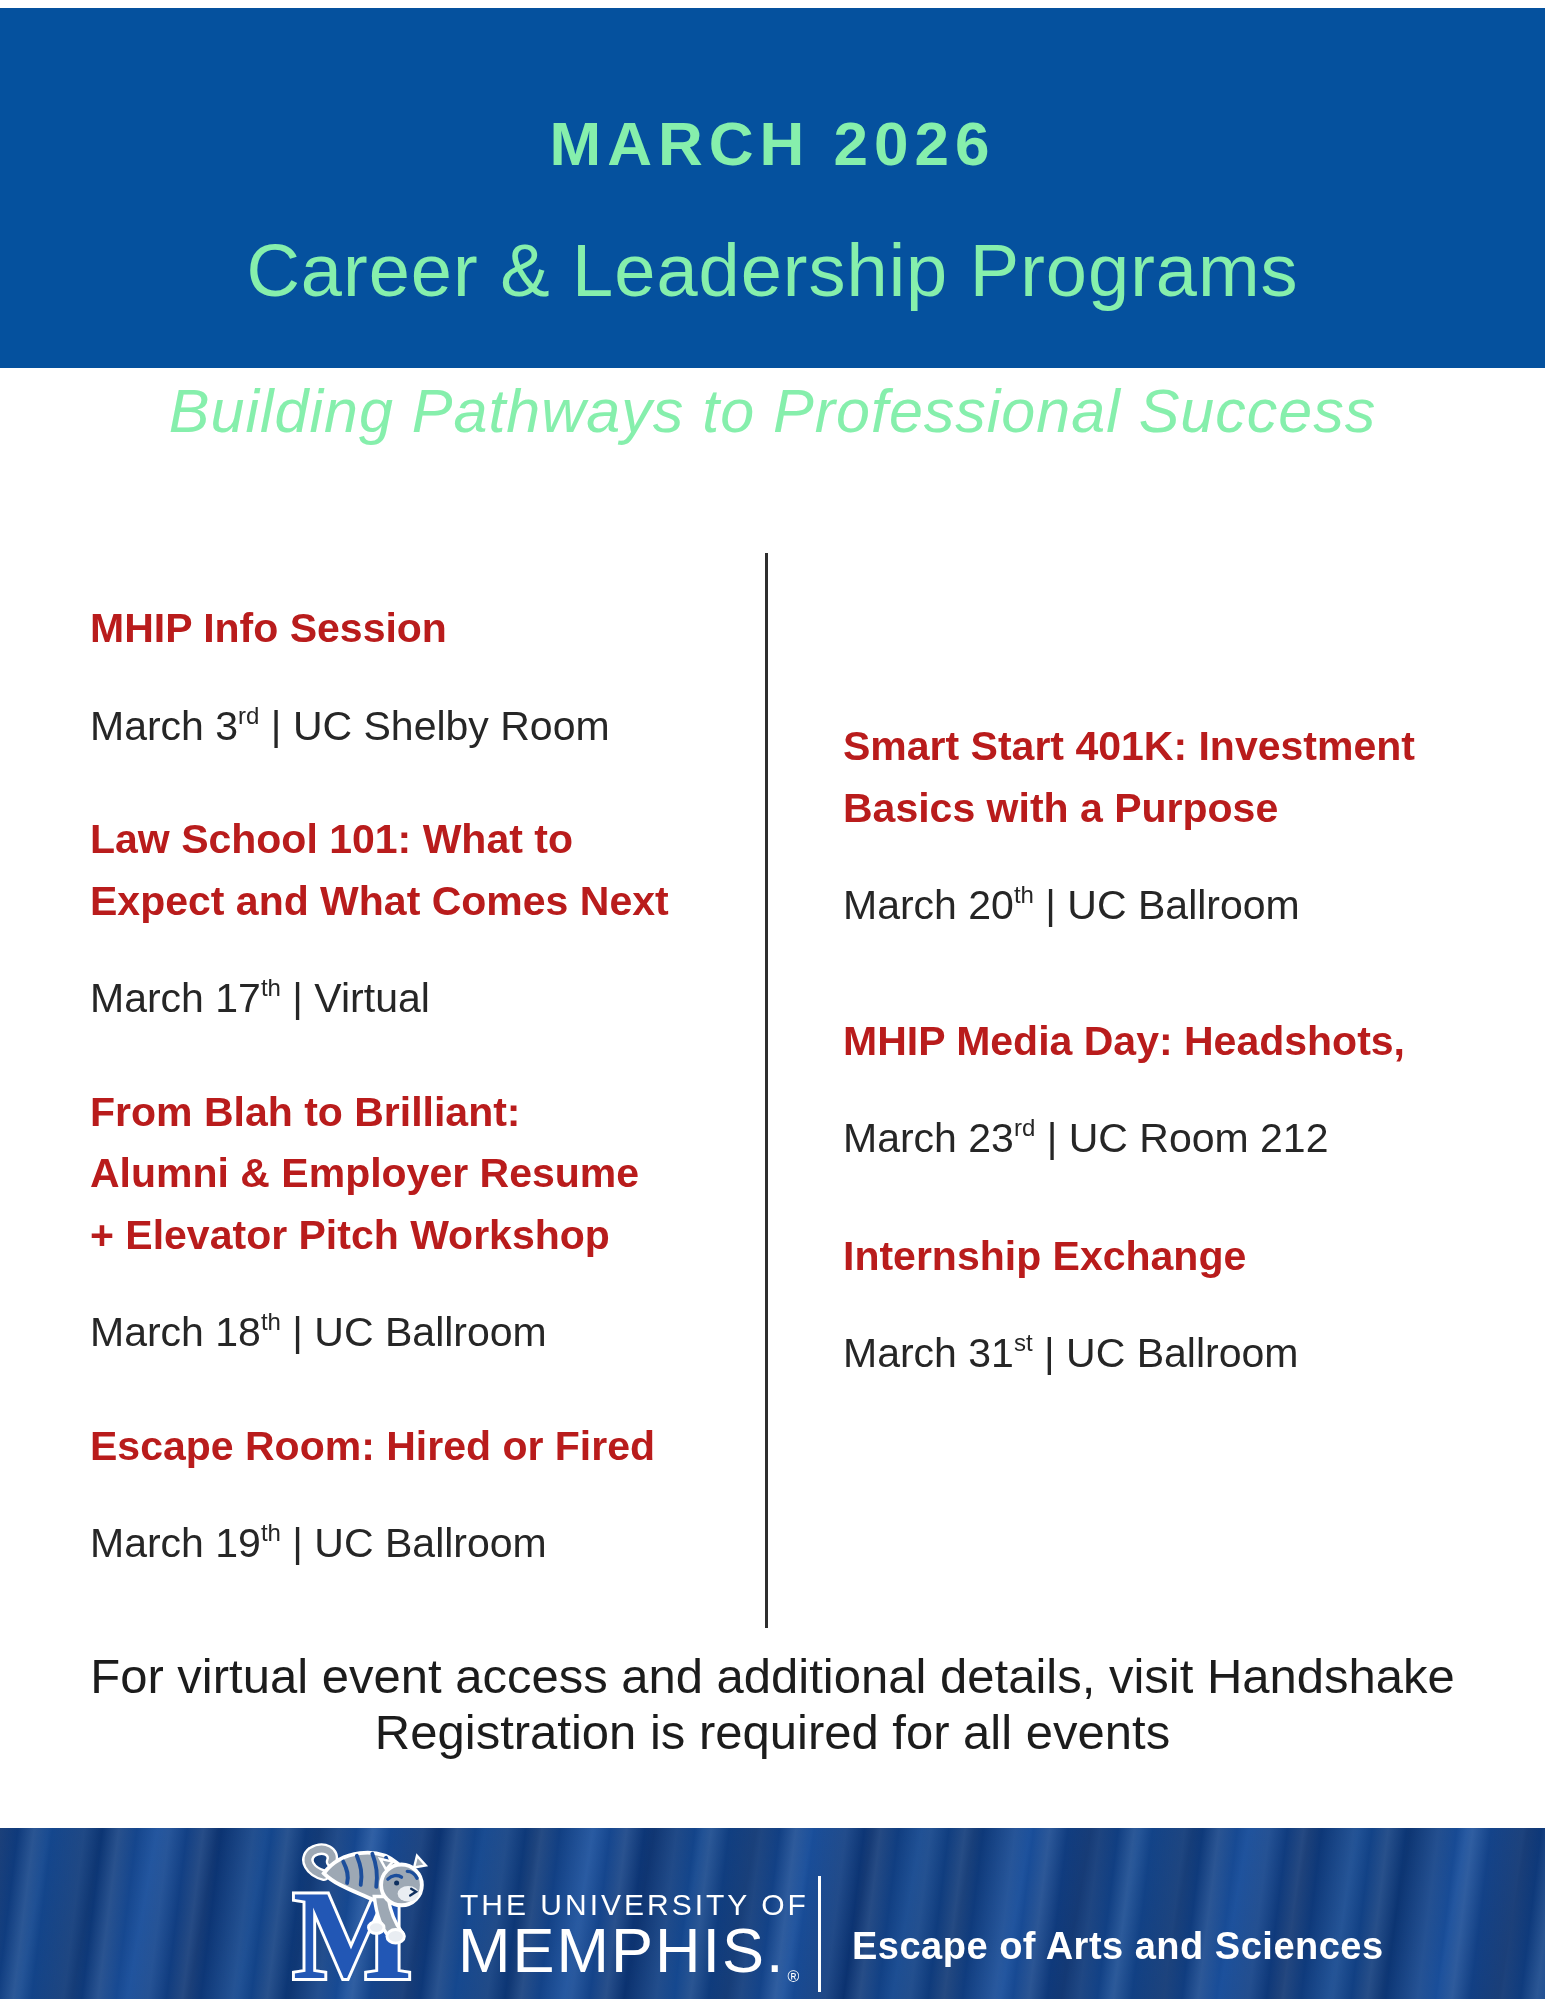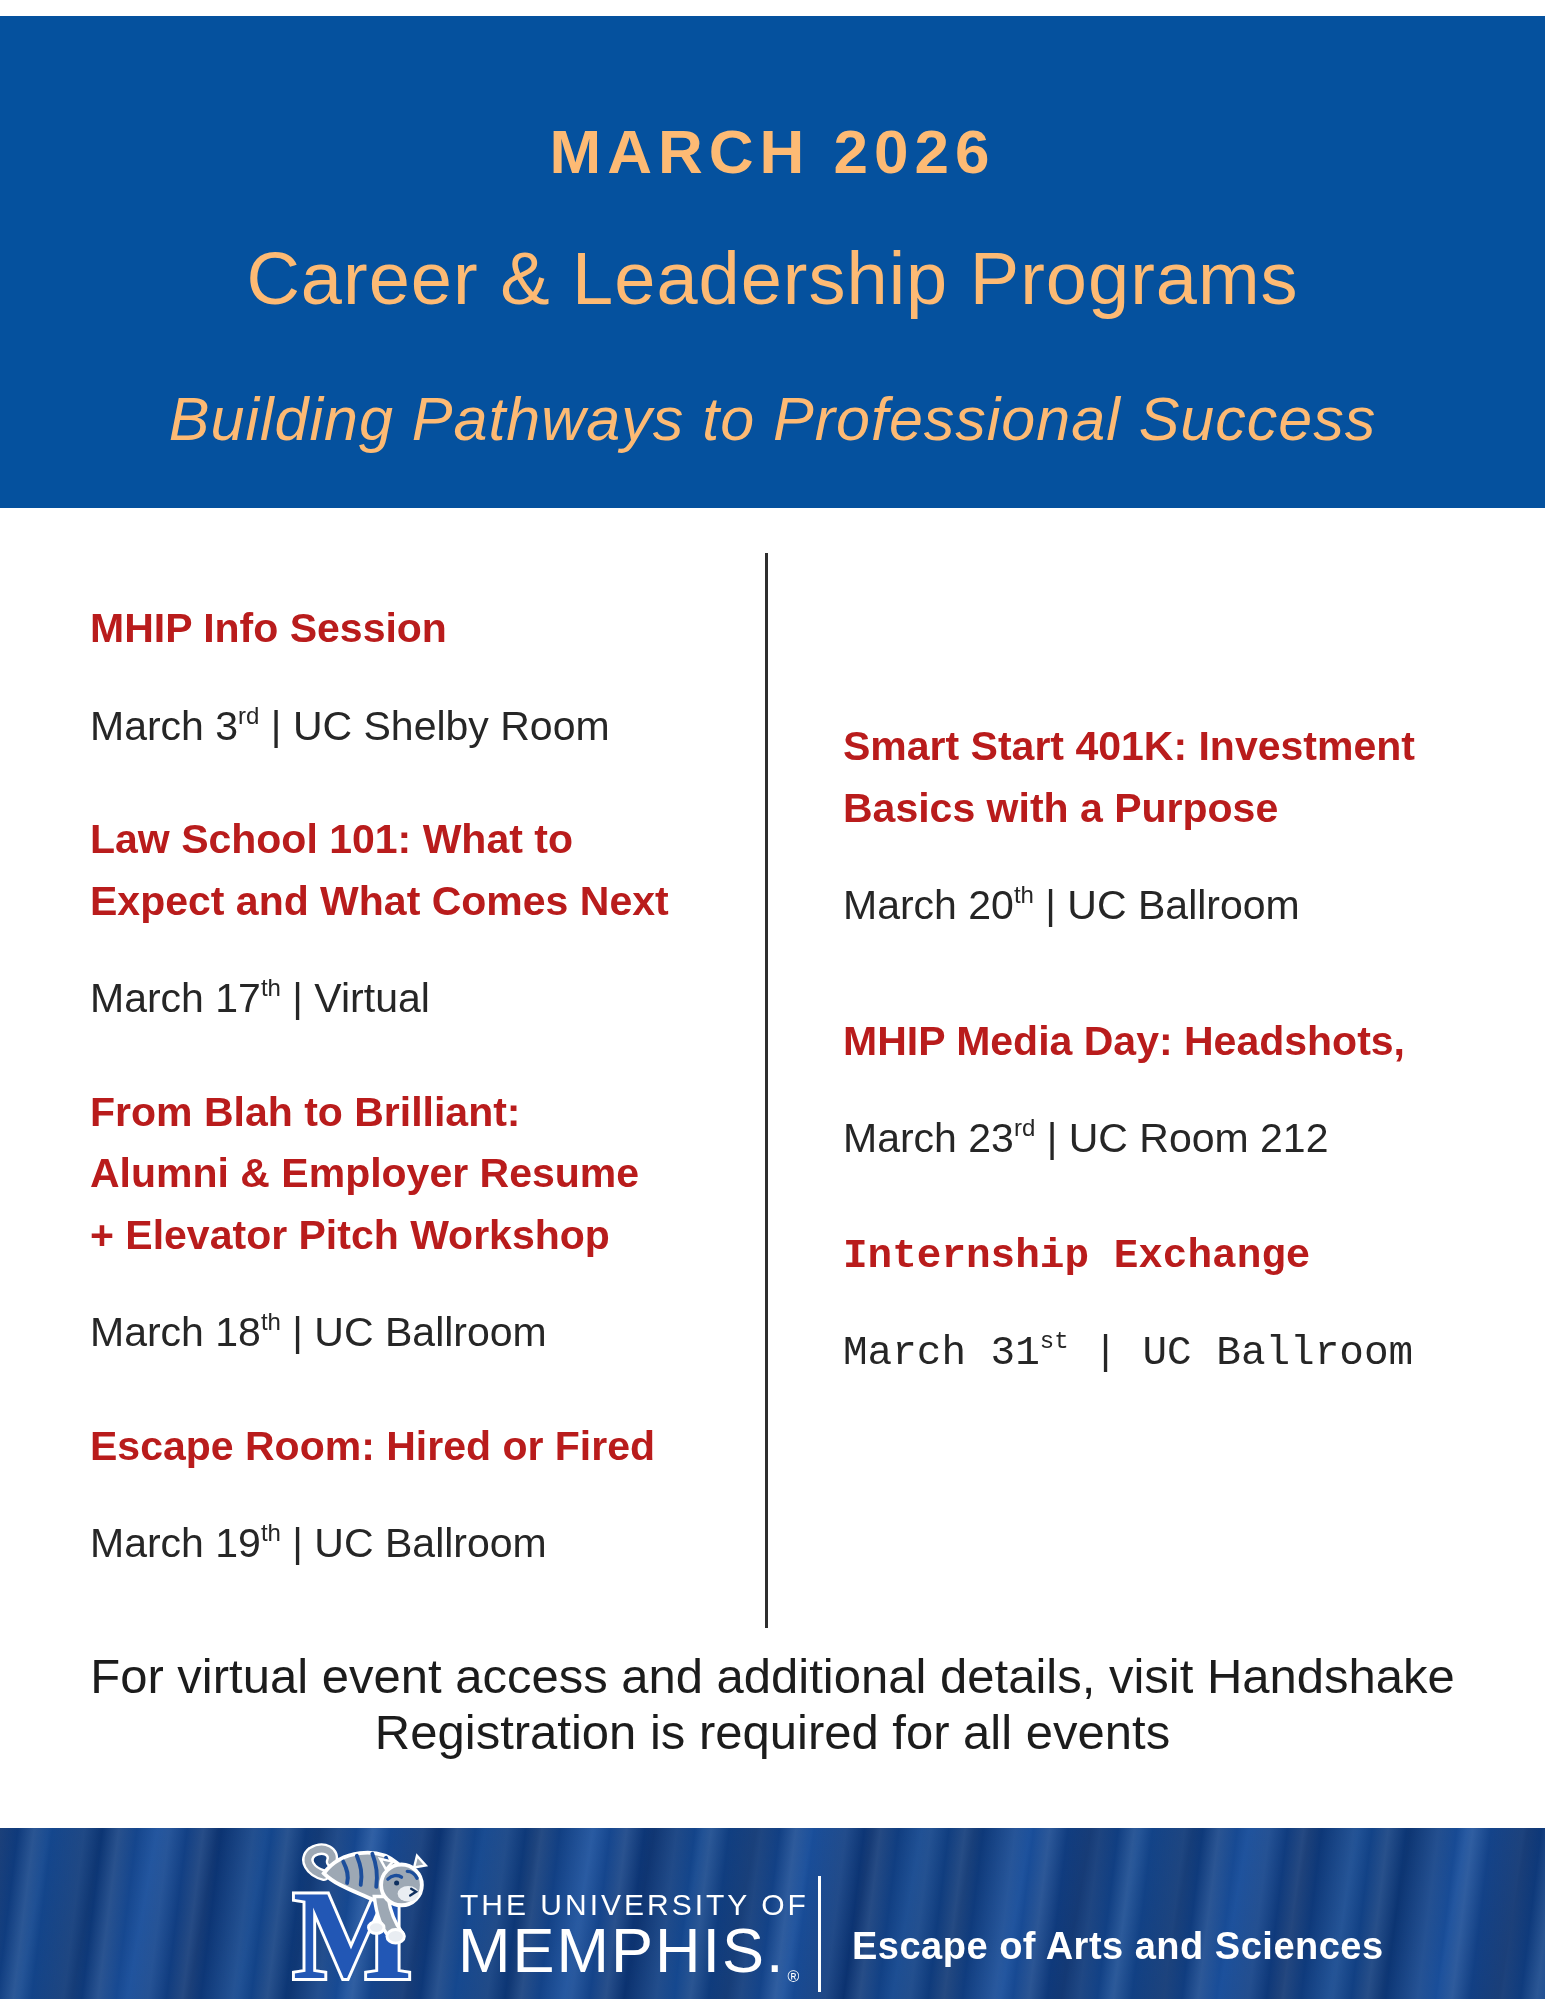--- a/index.html
+++ b/index.html
@@ -7,22 +7,22 @@
     position:relative;
     width:1545px;height:1999px;
     margin:0 auto;
     background:#ffffff;
     font-family:"Liberation Sans", sans-serif;
     overflow:hidden;
   }
 
   
   .hero{
-    position:absolute;left:0;top:16px;width:1545px;height:492px;
-    background:#05519E;color:#fdba74;
+    position:absolute;left:0;top:8px;width:1545px;height:360px;
+    background:#05519E;color:#86efac;
   }
   .hero-month{
     position:absolute;top:100px;left:0;width:100%;
     text-align:center;font-size:62px;font-weight:800;letter-spacing:6px;
   }
   .hero-title{
     position:absolute;top:220px;left:0;width:100%;
     text-align:center;font-size:74px;font-weight:400;letter-spacing:1px;
   }
   .hero-subtitle{
@@ -146,21 +146,21 @@
       <p class="event-date"><span>March 20</span><sup class="ord">th</sup><span> | UC Ballroom</span></p>
     </article>
 
     <article class="event" style="margin-top:74px;">
       <h3 class="event-title">
         <div>MHIP Media Day: Headshots,</div>
       </h3>
       <p class="event-date"><span>March 23</span><sup class="ord">rd</sup><span> | UC Room 212</span></p>
     </article>
 
-    <article class="event" style="margin-top:56px;font-family:Liberation Mono, monospace;">
+    <article class="event" style="margin-top:56px;">
       <h3 class="event-title">
         <div>Internship Exchange</div>
       </h3>
       <p class="event-date"><span>March 31</span><sup class="ord">st</sup><span> | UC Ballroom</span></p>
     </article>
 
   </section>
 
   <div class="footer-note">
     <div class="fn1">For virtual event access and additional details, visit Handshake</div>

